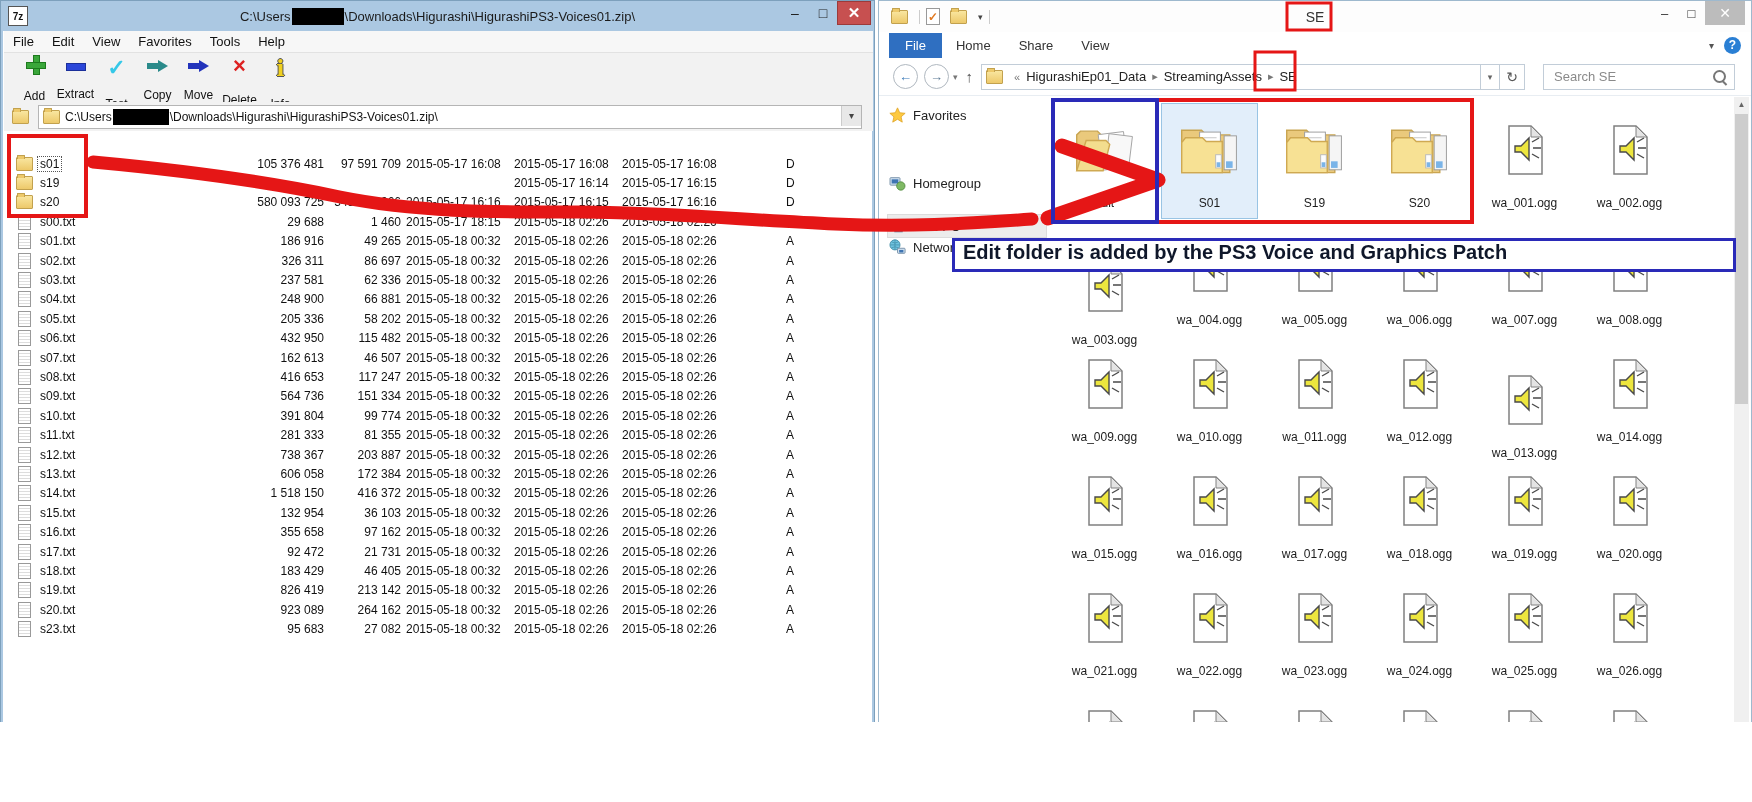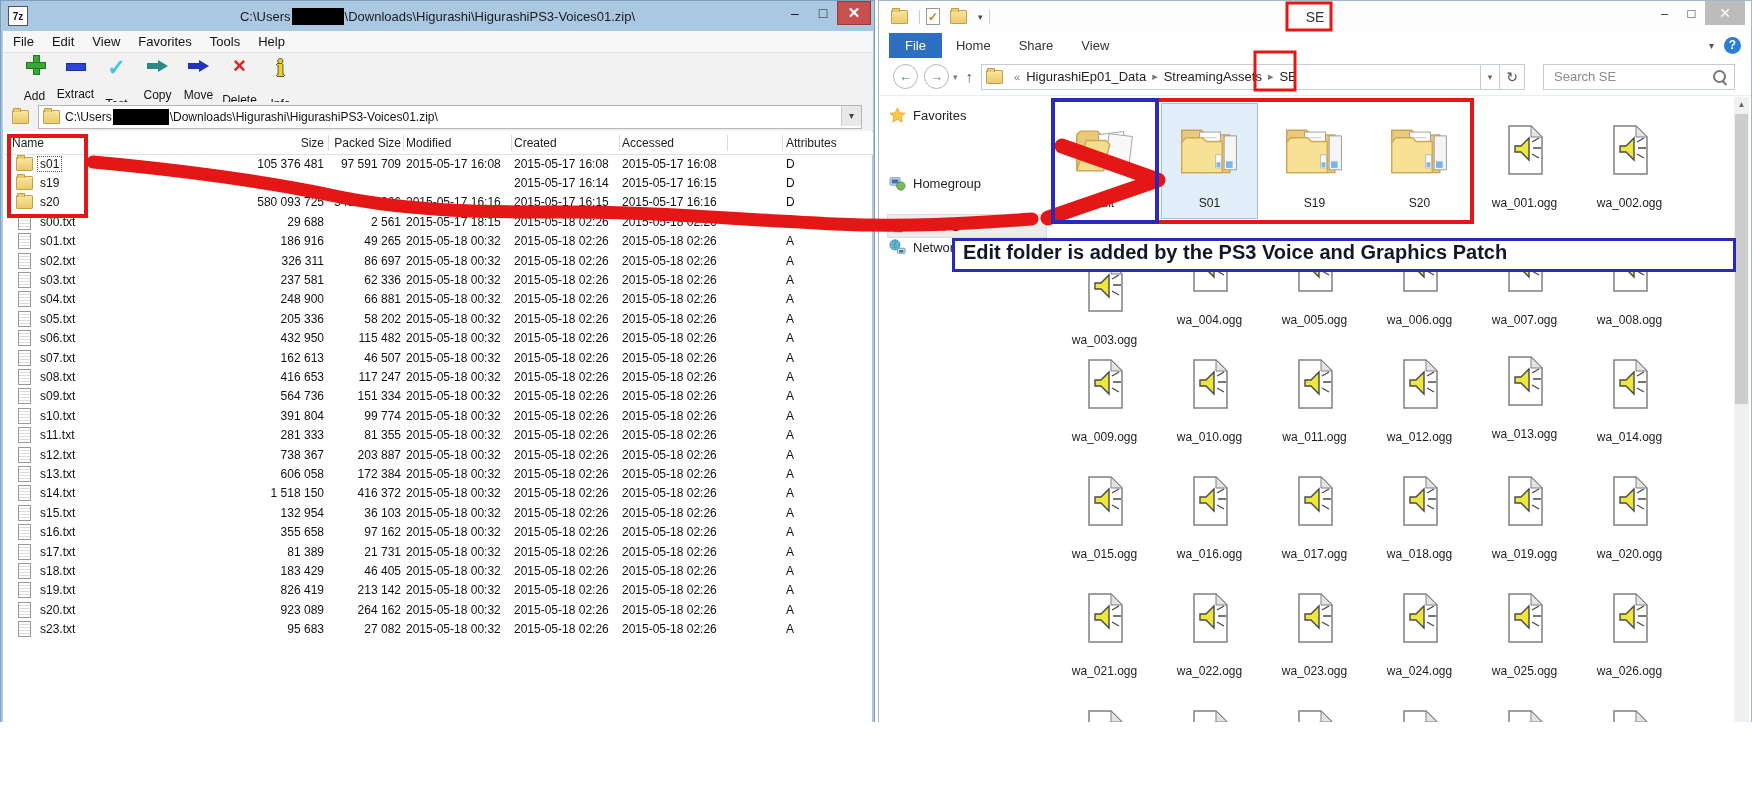--- a/index.html
+++ b/index.html
@@ -216,35 +216,20 @@
           <span class="folder-sm"></span>
         </div>
       <div class="z-combo">
         <span class="folder-sm"></span>
         <span>C:\Users</span>
           <span class="censor"></span>
           <span>\Downloads\Higurashi\HigurashiPS3-Voices01.zip\</span>
         <span class="z-combo-arrow">▾</span>
       </div>
     </div>
-    <div class="z-headers">
-      <div class="zc c-name">Name</div>
-      <div class="zc c-size">Size</div>
-      <div class="zc c-packed" style="left:280px;width:117px;">Packed Size</div>
-      <div class="zc c-mod">Modified</div>
-      <div class="zc c-cre">Created</div>
-      <div class="zc c-acc">Accessed</div>
-      <div class="zc c-attr">Attributes</div>
-      <div class="hdr-sep" style="left:324px;"></div>
-        <div class="hdr-sep" style="left:399px;"></div>
-      <div class="hdr-sep" style="left:507px;"></div>
-        <div class="hdr-sep" style="left:615px;"></div>
-      <div class="hdr-sep" style="left:723px;"></div>
-        <div class="hdr-sep" style="left:778px;"></div>
-    </div>
     <div id="z-rows">
   <div class="zrow">
     <div class="zc c-name">
             <span class="rowicon folder-sm"></span>
             <span class="zlabel focused">s01</span>
           </div>
     <div class="zc c-size">105 376 481</div>
     <div class="zc c-packed">97 591 709</div>
     <div class="zc c-mod">2015-05-17 16:08</div>
     <div class="zc c-cre">2015-05-17 16:08</div>
@@ -277,21 +262,21 @@
     <div class="zc c-acc">2015-05-17 16:16</div>
     <div class="zc c-attr">D</div>
   </div>
 
   <div class="zrow">
     <div class="zc c-name">
             <span class="rowicon txt-icon"></span>
             <span class="zlabel">s00.txt</span>
           </div>
     <div class="zc c-size">29 688</div>
-    <div class="zc c-packed">2 561</div>
+    <div class="zc c-packed">1 460</div>
     <div class="zc c-mod">2015-05-17 18:15</div>
     <div class="zc c-cre">2015-05-18 02:26</div>
     <div class="zc c-acc">2015-05-18 02:26</div>
     <div class="zc c-attr">A</div>
   </div>
 
   <div class="zrow">
     <div class="zc c-name">
             <span class="rowicon txt-icon"></span>
             <span class="zlabel">s01.txt</span>
@@ -497,21 +482,21 @@
     <div class="zc c-cre">2015-05-18 02:26</div>
     <div class="zc c-acc">2015-05-18 02:26</div>
     <div class="zc c-attr">A</div>
   </div>
 
   <div class="zrow">
     <div class="zc c-name">
             <span class="rowicon txt-icon"></span>
             <span class="zlabel">s17.txt</span>
           </div>
-    <div class="zc c-size">81 389</div>
+    <div class="zc c-size">92 472</div>
     <div class="zc c-packed">21 731</div>
     <div class="zc c-mod">2015-05-18 00:32</div>
     <div class="zc c-cre">2015-05-18 02:26</div>
     <div class="zc c-acc">2015-05-18 02:26</div>
     <div class="zc c-attr">A</div>
   </div>
 
   <div class="zrow">
     <div class="zc c-name">
             <span class="rowicon txt-icon"></span>
@@ -860,21 +845,21 @@
             <svg width="42" height="52" viewBox="0 0 42 52">
               <path d="M5 2 h22 l11 11 v37 H5 z" fill="#ffffff" stroke="#808080" stroke-width="1.5"></path>
               <path d="M27 2 l11 11 h-11 z" fill="#e4e4e4" stroke="#808080"></path>
               <path d="M11 22 h6 l8 -8 v22 l-8 -8 h-6 z" fill="#ede63e" stroke="#4a4a4a" stroke-width="1.4"></path>
               <path d="M28 18 l7 -4 M29 24 h8 M28 30 l7 4" stroke="#4a4a4a" stroke-width="1.4" fill="none"></path>
             </svg>
           </div>
     <div class="tlabel">wa_012.ogg</div>
   </div>
 
-  <div class="tile" style="left: 598px; top: 334px;">
+  <div class="tile" style="left: 598px; top: 353px;">
     <div class="ticon">
             <svg width="42" height="52" viewBox="0 0 42 52">
               <path d="M5 2 h22 l11 11 v37 H5 z" fill="#ffffff" stroke="#808080" stroke-width="1.5"></path>
               <path d="M27 2 l11 11 h-11 z" fill="#e4e4e4" stroke="#808080"></path>
               <path d="M11 22 h6 l8 -8 v22 l-8 -8 h-6 z" fill="#ede63e" stroke="#4a4a4a" stroke-width="1.4"></path>
               <path d="M28 18 l7 -4 M29 24 h8 M28 30 l7 4" stroke="#4a4a4a" stroke-width="1.4" fill="none"></path>
             </svg>
           </div>
     <div class="tlabel">wa_013.ogg</div>
   </div>

